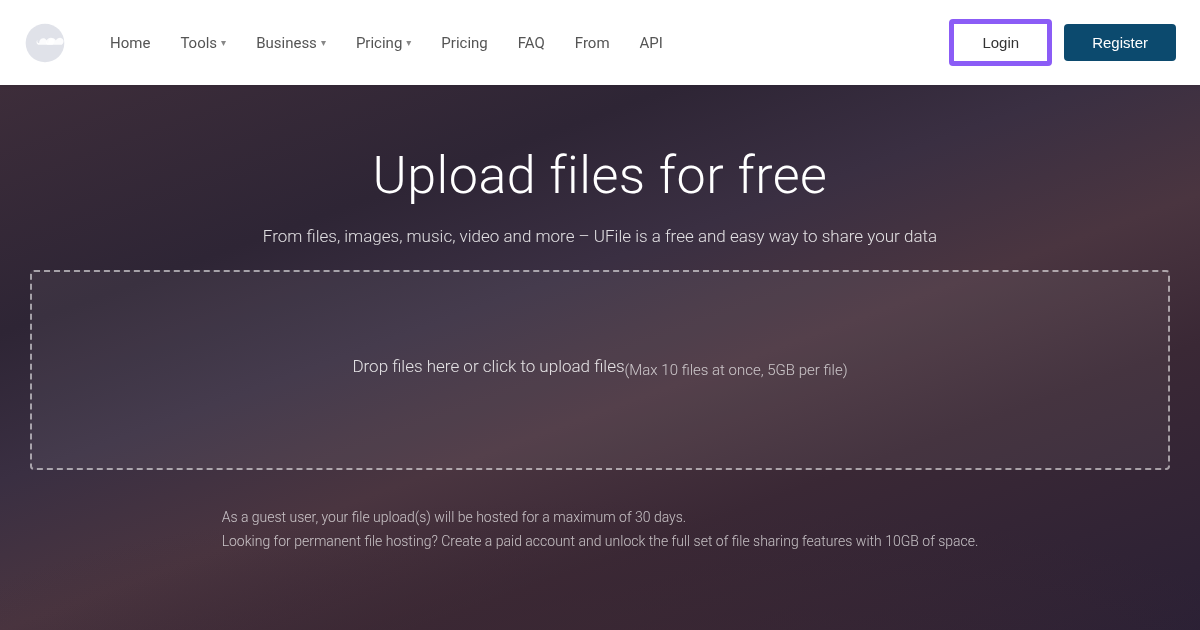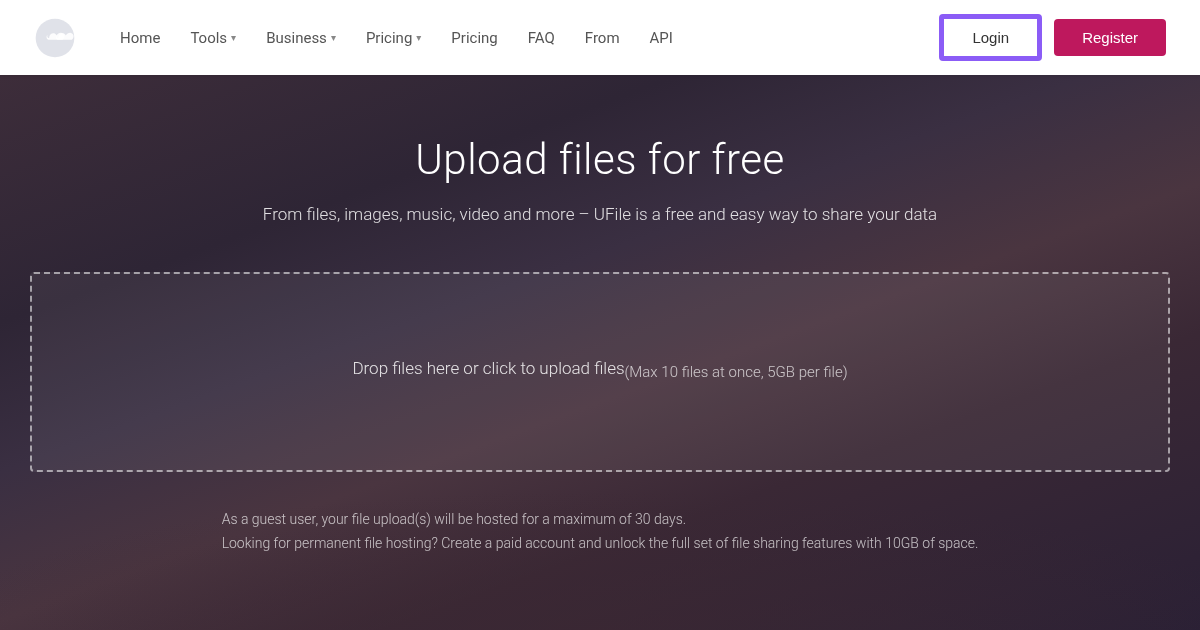--- a/index.html
+++ b/index.html
@@ -12,24 +12,24 @@
       width: 1200px;
       height: 630px;
       font-family: -apple-system, BlinkMacSystemFont, 'Segoe UI', Roboto, Arial, sans-serif;
       overflow: hidden;
       background: #2a2030;
     }
 
     
     .navbar {
       background: #ffffff;
-      height: 75px;
-      display: flex;
-      align-items: center;
-      padding: 0 34px;
+      height: 85px;
+      display: flex;
+      align-items: center;
+      padding: 0 24px;
       box-shadow: 0 1px 3px rgba(0,0,0,0.1);
       position: relative;
       z-index: 10;
     }
 
     .logo {
       display: flex;
       align-items: center;
       margin-right: 32px;
     }
@@ -68,21 +68,21 @@
       border: 5px solid #8b5cf6;
       background: #fff;
       color: #333;
       font-size: 15px;
       cursor: pointer;
       border-radius: 4px;
     }
 
     .btn-register {
       padding: 10px 28px;
-      background: #be185d;
+      background: #0c4a6e;
       color: #fff;
       font-size: 15px;
       cursor: pointer;
       border-radius: 4px;
       border: none;
     }
 
     
     .hero {
       position: relative;
@@ -125,31 +125,31 @@
 
     .hero-content {
       position: relative;
       z-index: 2;
       text-align: center;
       padding-top: 60px;
       width: 100%;
     }
 
     .hero-title {
-      font-size: 42px;
+      font-size: 52px;
       font-weight: 300;
       color: #ffffff;
       margin-bottom: 20px;
       letter-spacing: 0.5px;
     }
 
     .hero-subtitle {
       font-size: 17px;
       color: rgba(255,255,255,0.85);
-      margin-bottom: 48px;
+      margin-bottom: 24px;
       font-weight: 300;
     }
 
     
     .drop-zone {
       position: relative;
       z-index: 2;
       width: 1140px;
       height: 200px;
       border: 2px dashed rgba(255,255,255,0.55);

